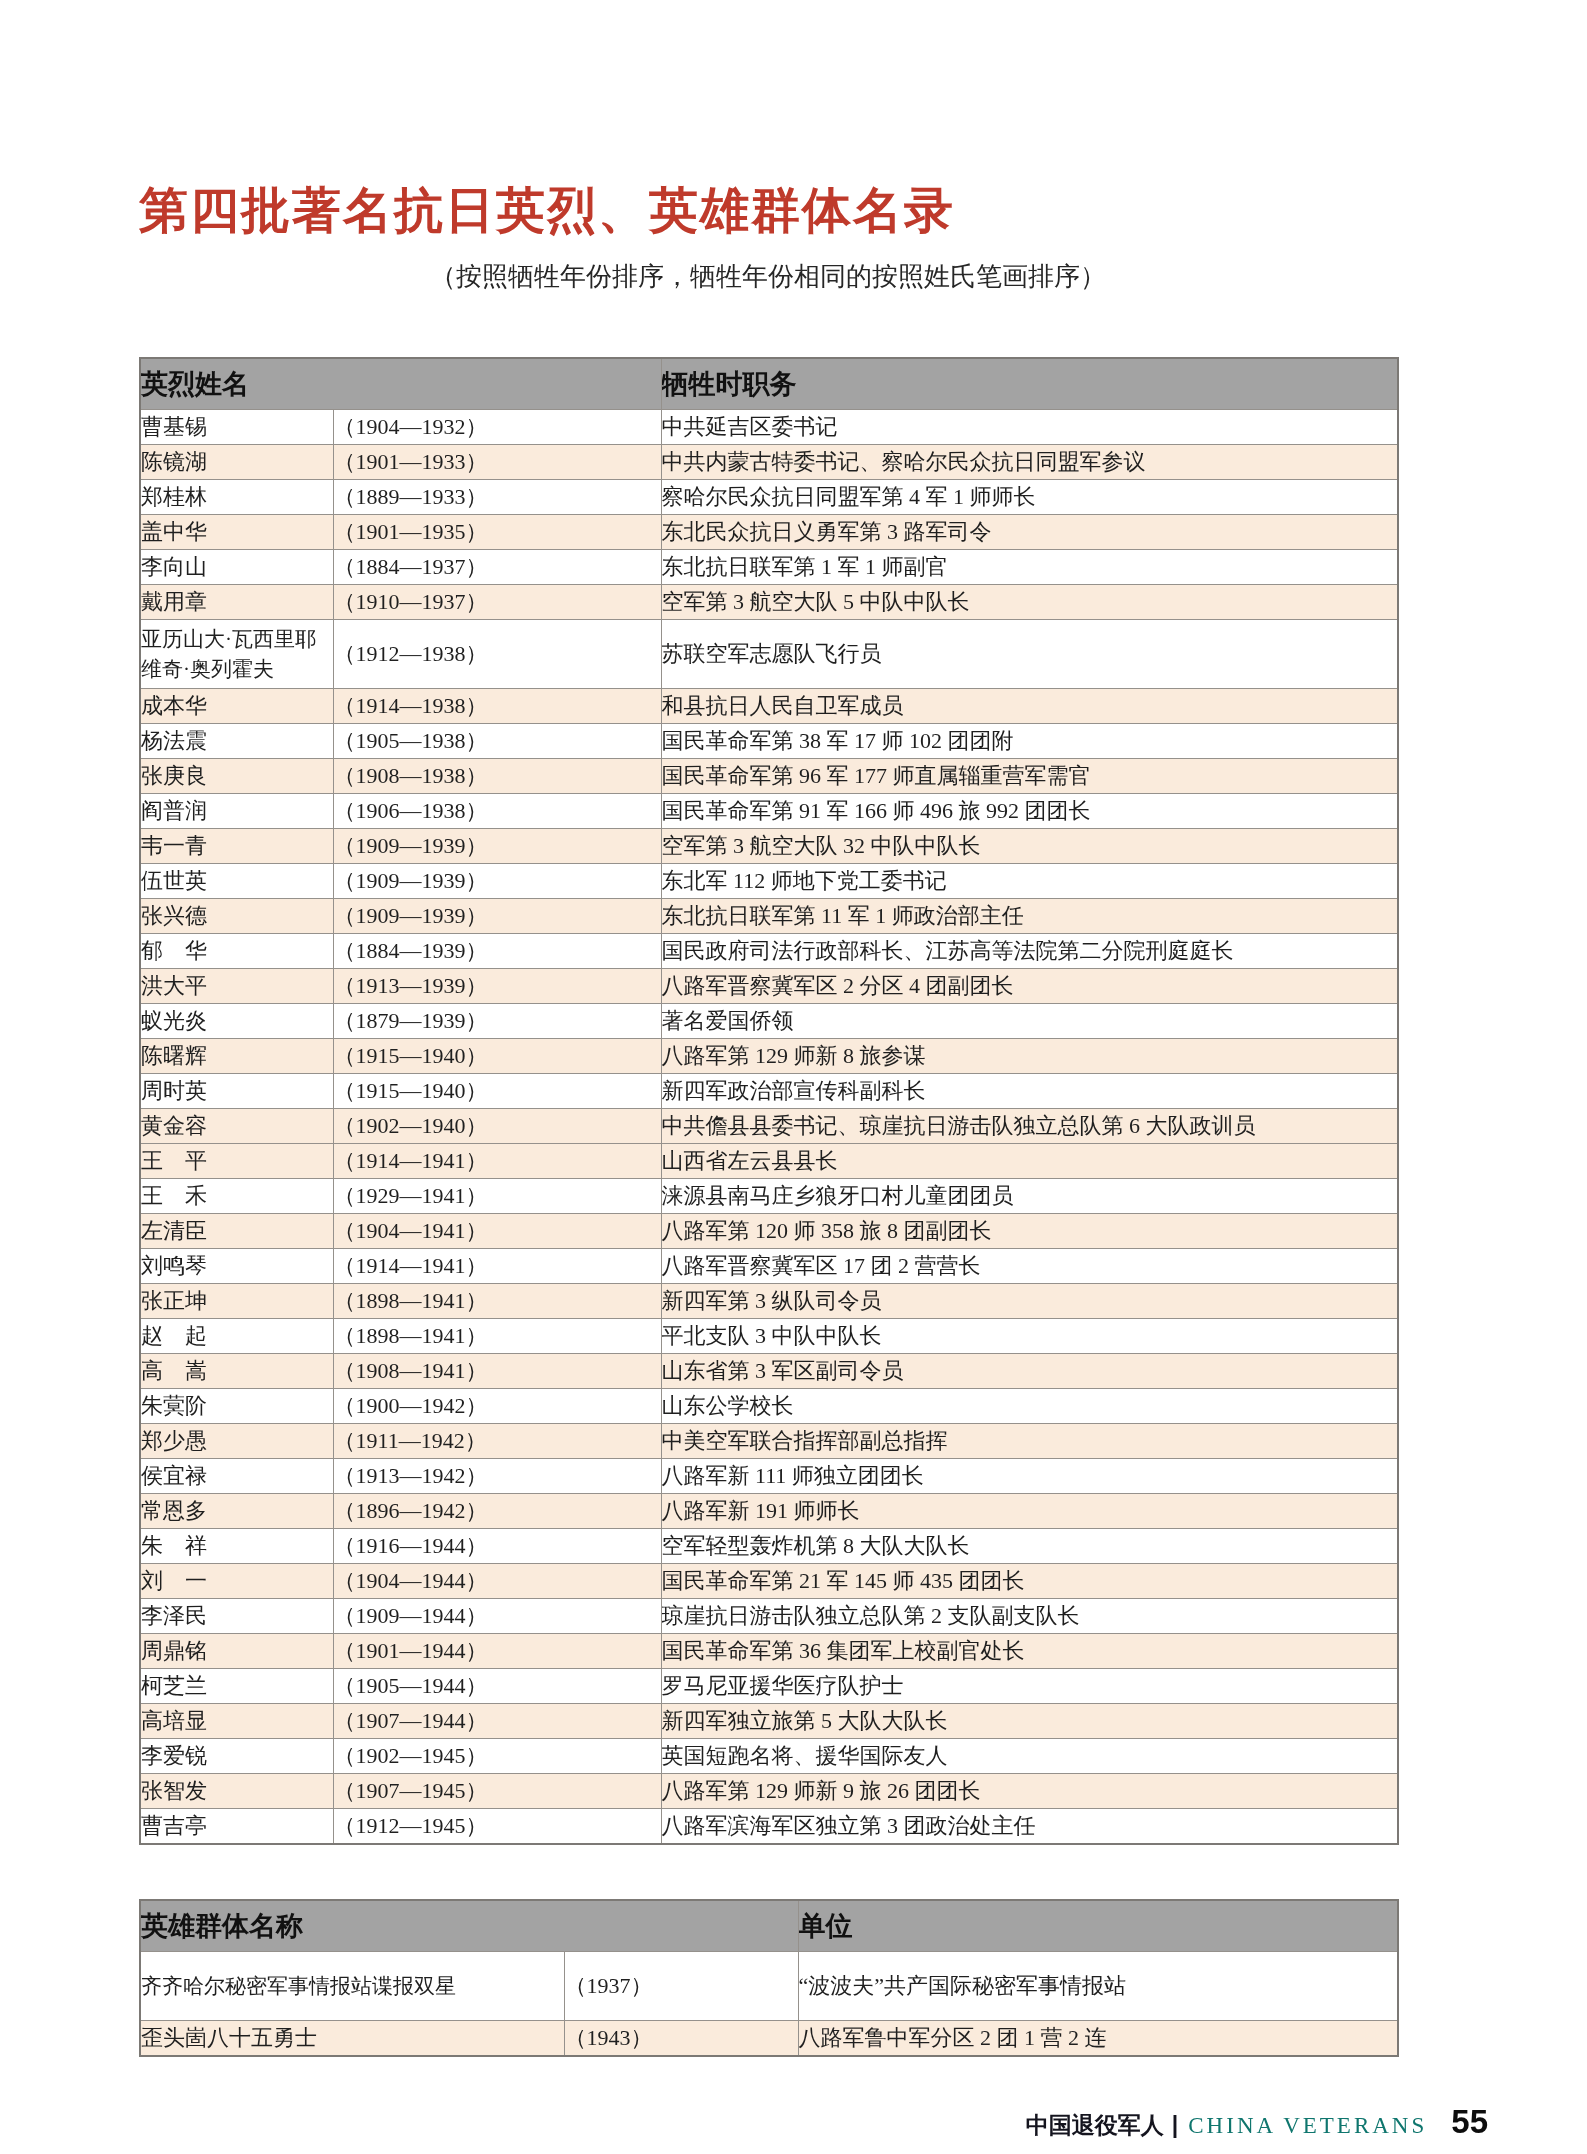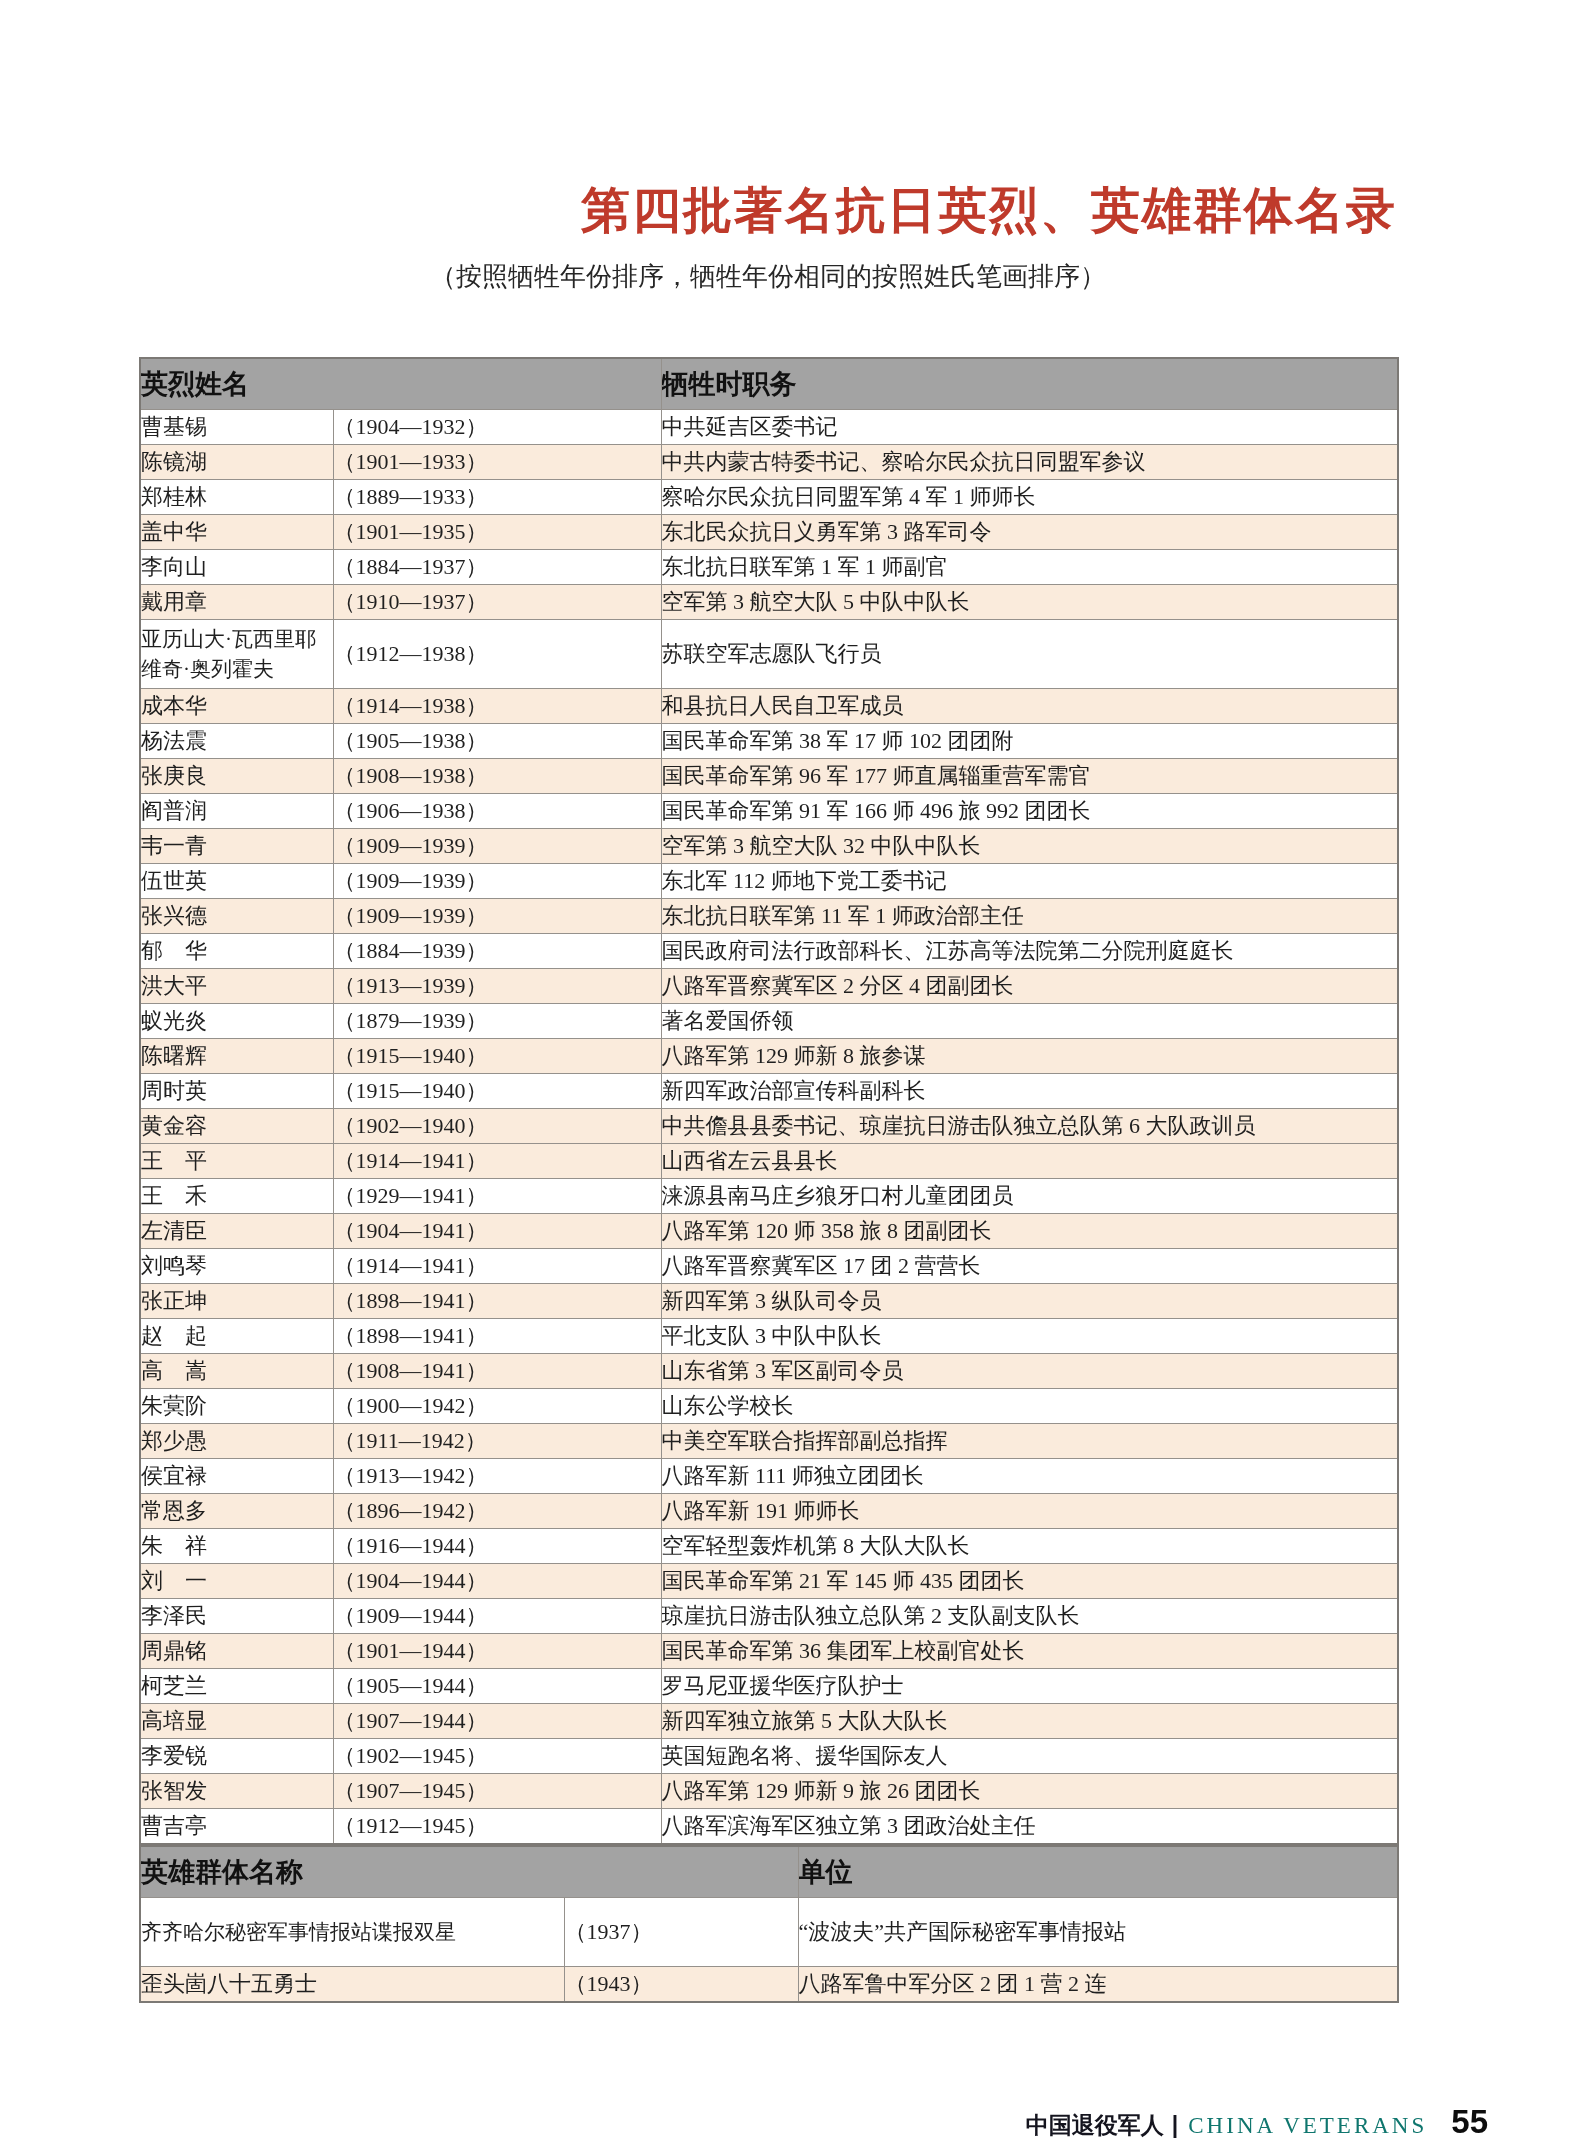--- a/index.html
+++ b/index.html
@@ -3,35 +3,35 @@
 <meta charset="utf-8">
 <style>
   html,body { margin:0; padding:0; background:#e8e8e8; }
   .page {
     position:relative; width:1587px; height:2154px; margin:0 auto;
     background:#ffffff; overflow:hidden;
     font-family:"Liberation Serif","DejaVu Serif",serif; color:#1a1a1a;
   }
   .content { position:absolute; left:139px; top:0; width:1258px; }
   .title {
-    margin:183px 0 0 0; text-align:right;
+    margin:183px 0 0 0; text-align:left;
     font-size:49px; font-weight:bold; letter-spacing:2px;
     color:#bf3a2b; line-height:1.15;
     font-family:"Liberation Serif","DejaVu Serif",serif;
   }
   .subtitle {
     margin-top:22px; text-align:center;
     font-size:26px; color:#262626; line-height:1.2;
   }
   table.data {
     border-collapse:collapse; table-layout:fixed; width:1258px;
     border:2px solid #7c7975;
   }
   table.martyr { margin-top:64px; }
-  table.group  { }
+  table.group  { margin-top:54px; }
   table.data th, table.data td {
     border:1px solid #95918c; padding:0; vertical-align:middle;
     overflow:hidden;
   }
   table.data thead th {
     background:#a3a3a3; height:50px; text-align:left;
     font-size:27px; font-weight:bold; color:#111111;
   }
   th.h-name  { padding-left:18px; }
   th.h-role  { padding-left:14px; }

